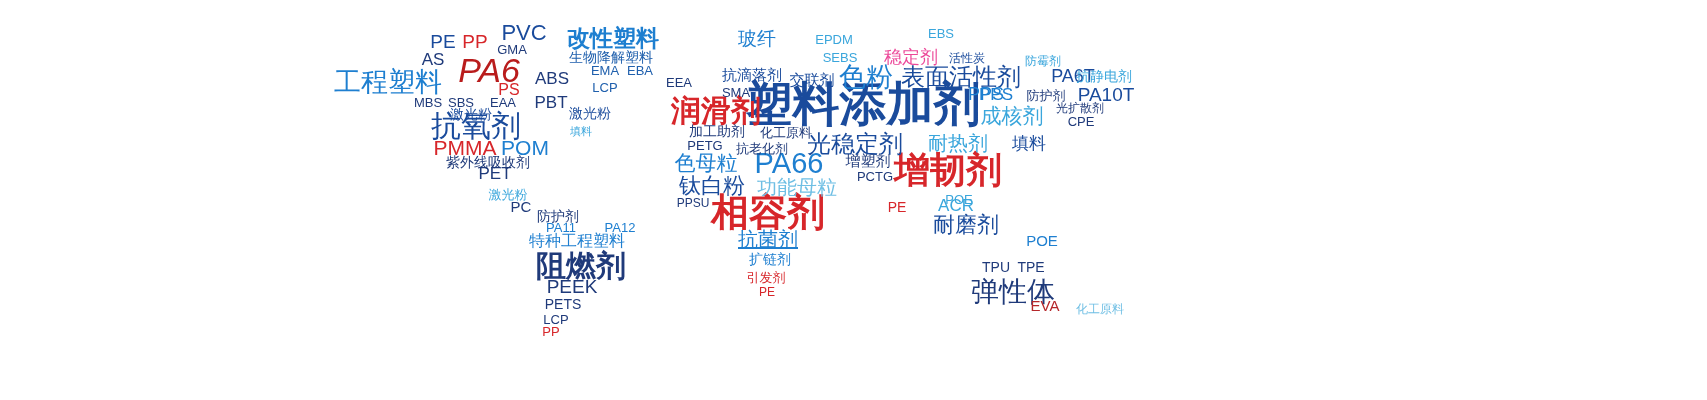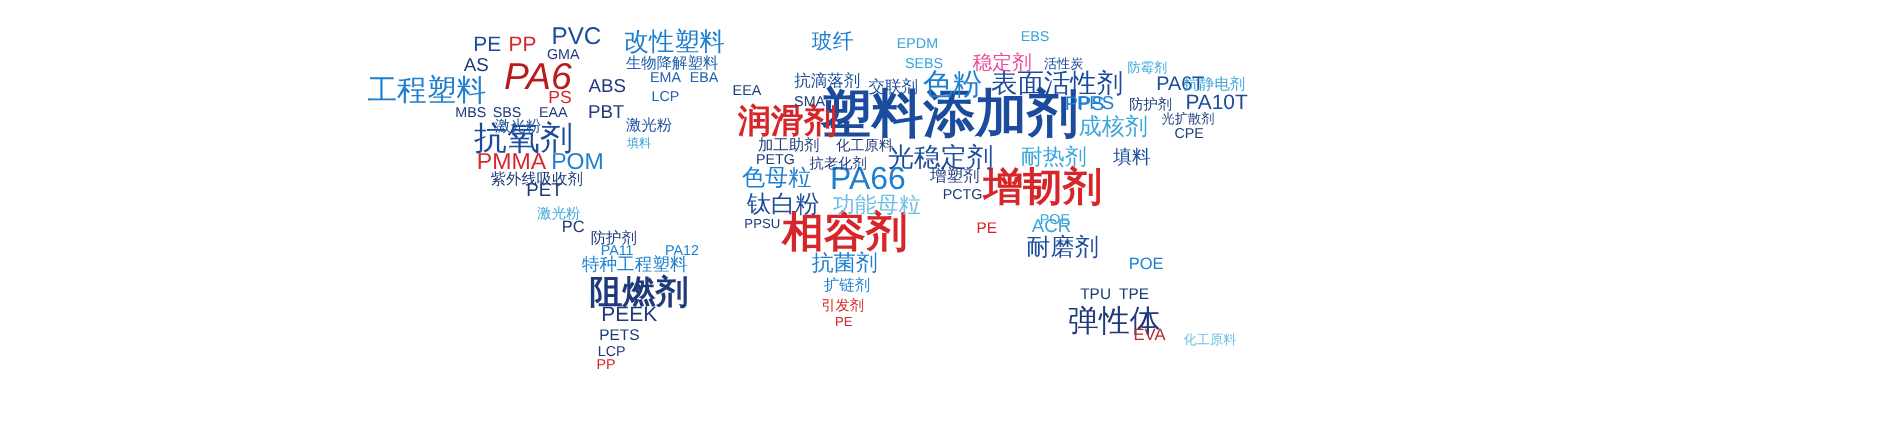--- a/index.html
+++ b/index.html
@@ -36,27 +36,27 @@
     <span class="word w-bold" style="left: 716px; top: 111px; font-size: 30px; color: rgb(215, 38, 42);">润滑剂</span>
     <span class="word w-bold" style="left: 581px; top: 266px; font-size: 30px; color: rgb(31, 58, 122);">阻燃剂</span>
     <span class="word w-normal" style="left: 388px; top: 82px; font-size: 27px; color: rgb(30, 127, 208);">工程塑料</span>
     <span class="word w-normal" style="left: 476px; top: 126px; font-size: 30px; color: rgb(26, 75, 156);">抗氧剂</span>
     <span class="word w-normal" style="left: 961px; top: 77px; font-size: 24px; color: rgb(26, 75, 156);">表面活性剂</span>
     <span class="word w-normal" style="left: 855px; top: 144px; font-size: 24px; color: rgb(26, 75, 156);">光稳定剂</span>
     <span class="word w-normal" style="left: 1013px; top: 292px; font-size: 28px; color: rgb(31, 58, 122);">弹性体</span>
     <span class="word w-normal" style="left: 866px; top: 77px; font-size: 27px; color: rgb(30, 127, 208);">色粉</span>
     <span class="word w-normal" style="left: 489px; top: 70px; font-size: 34px; color: #b91c1c; font-style: italic;">PA6</span>
     <span class="word w-normal" style="left: 789px; top: 163px; font-size: 29px; color: rgb(30, 127, 208);">PA66</span>
-    <span class="word w-normal" style="left: 613px; top: 38px; font-size: 23px; color: rgb(30, 127, 208);">改性塑料</span>
+    <span class="word w-normal" style="left: 613px; top: 38px; font-size: 23px; color: rgb(30, 127, 208); font-weight: bold;">改性塑料</span>
     <span class="word w-normal" style="left: 966px; top: 225px; font-size: 22px; color: rgb(26, 75, 156);">耐磨剂</span>
     <span class="word w-normal" style="left: 712px; top: 186px; font-size: 22px; color: rgb(26, 75, 156);">钛白粉</span>
     <span class="word w-normal" style="left: 1012px; top: 115px; font-size: 21px; color: rgb(58, 166, 220);">成核剂</span>
     <span class="word w-normal" style="left: 706px; top: 162px; font-size: 21px; color: rgb(30, 127, 208);">色母粒</span>
     <span class="word w-normal" style="left: 797px; top: 187px; font-size: 20px; color: rgb(111, 191, 228);">功能母粒</span>
-    <span class="word w-normal" style="left: 768px; top: 239px; font-size: 20px; color: rgb(30, 127, 208);">抗菌剂</span>
+    <span class="word w-normal" style="left: 768px; top: 239px; font-size: 20px; color: rgb(30, 127, 208); text-decoration: underline;">抗菌剂</span>
     <span class="word w-normal" style="left: 958px; top: 143px; font-size: 20px; color: rgb(58, 166, 220);">耐热剂</span>
     <span class="word w-normal" style="left: 465px; top: 147px; font-size: 21px; color: rgb(215, 38, 42);">PMMA</span>
     <span class="word w-normal" style="left: 525px; top: 147px; font-size: 21px; color: rgb(30, 127, 208);">POM</span>
     <span class="word w-normal" style="left: 524px; top: 33px; font-size: 22px; color: rgb(26, 75, 156);">PVC</span>
     <span class="word w-normal" style="left: 1093px; top: 94px; font-size: 19px; color: rgb(26, 75, 156); padding-left: 26px;">PA10T</span>
     <span class="word w-normal" style="left: 1073px; top: 76px; font-size: 18px; color: rgb(26, 75, 156);">PA6T</span>
     <span class="word w-normal" style="left: 986px; top: 94px; font-size: 18px; color: rgb(30, 127, 208);">PPS</span>
     <span class="word w-normal" style="left: 757px; top: 38px; font-size: 19px; color: rgb(30, 127, 208);">玻纤</span>
     <span class="word w-normal" style="left: 911px; top: 57px; font-size: 18px; color: #ec4899;">稳定剂</span>
     <span class="word w-normal" style="left: 572px; top: 286px; font-size: 19px; color: rgb(31, 58, 122);">PEEK</span>

